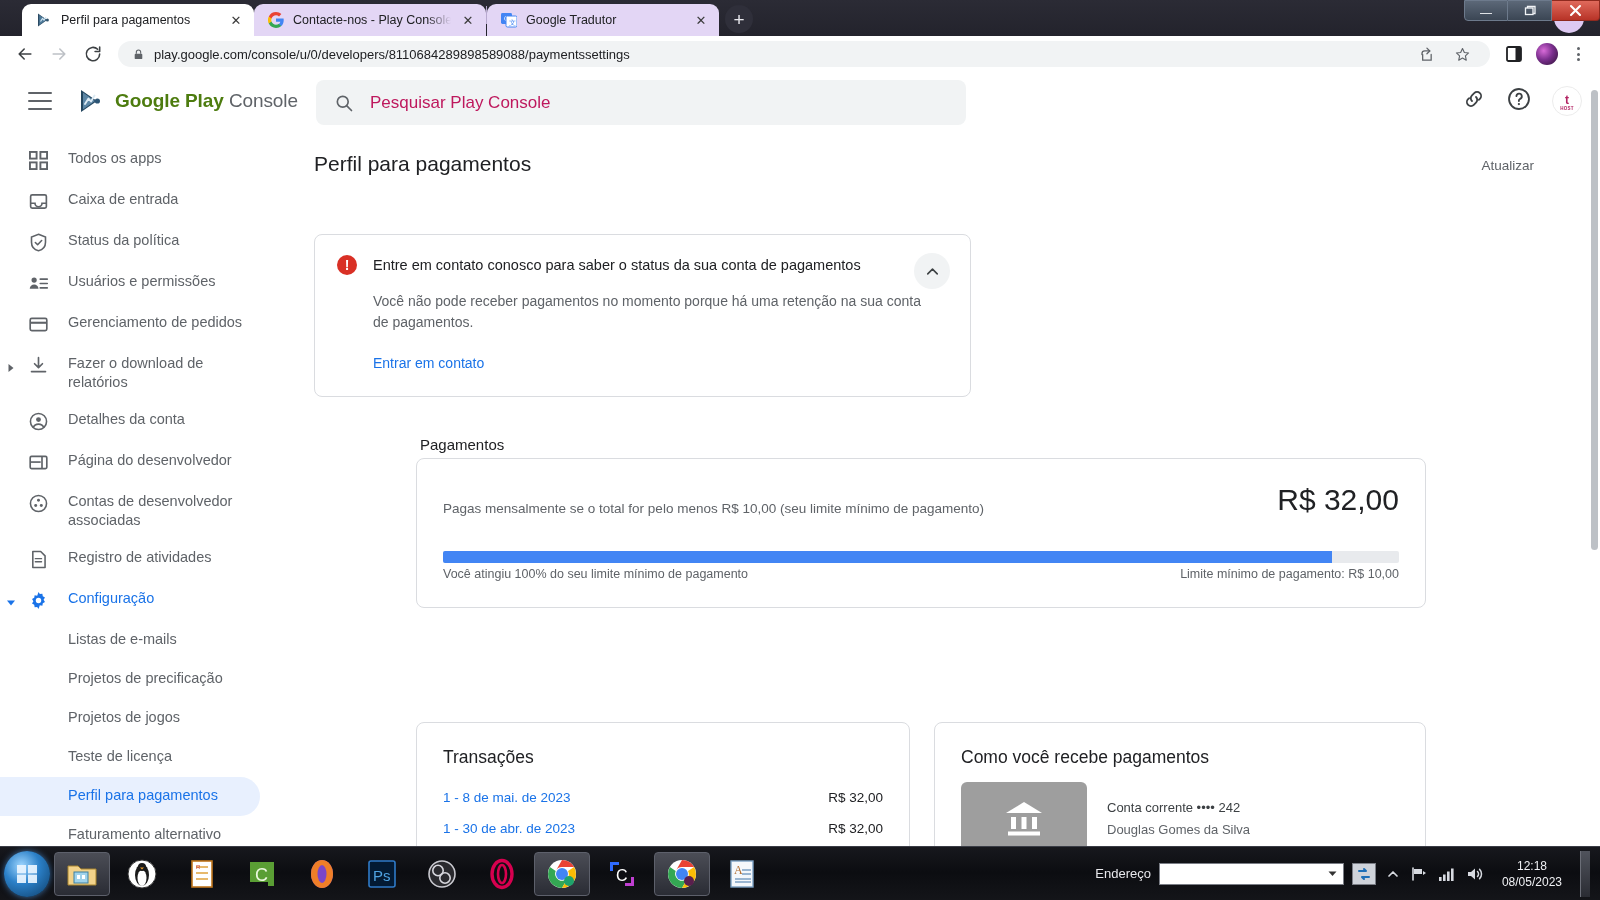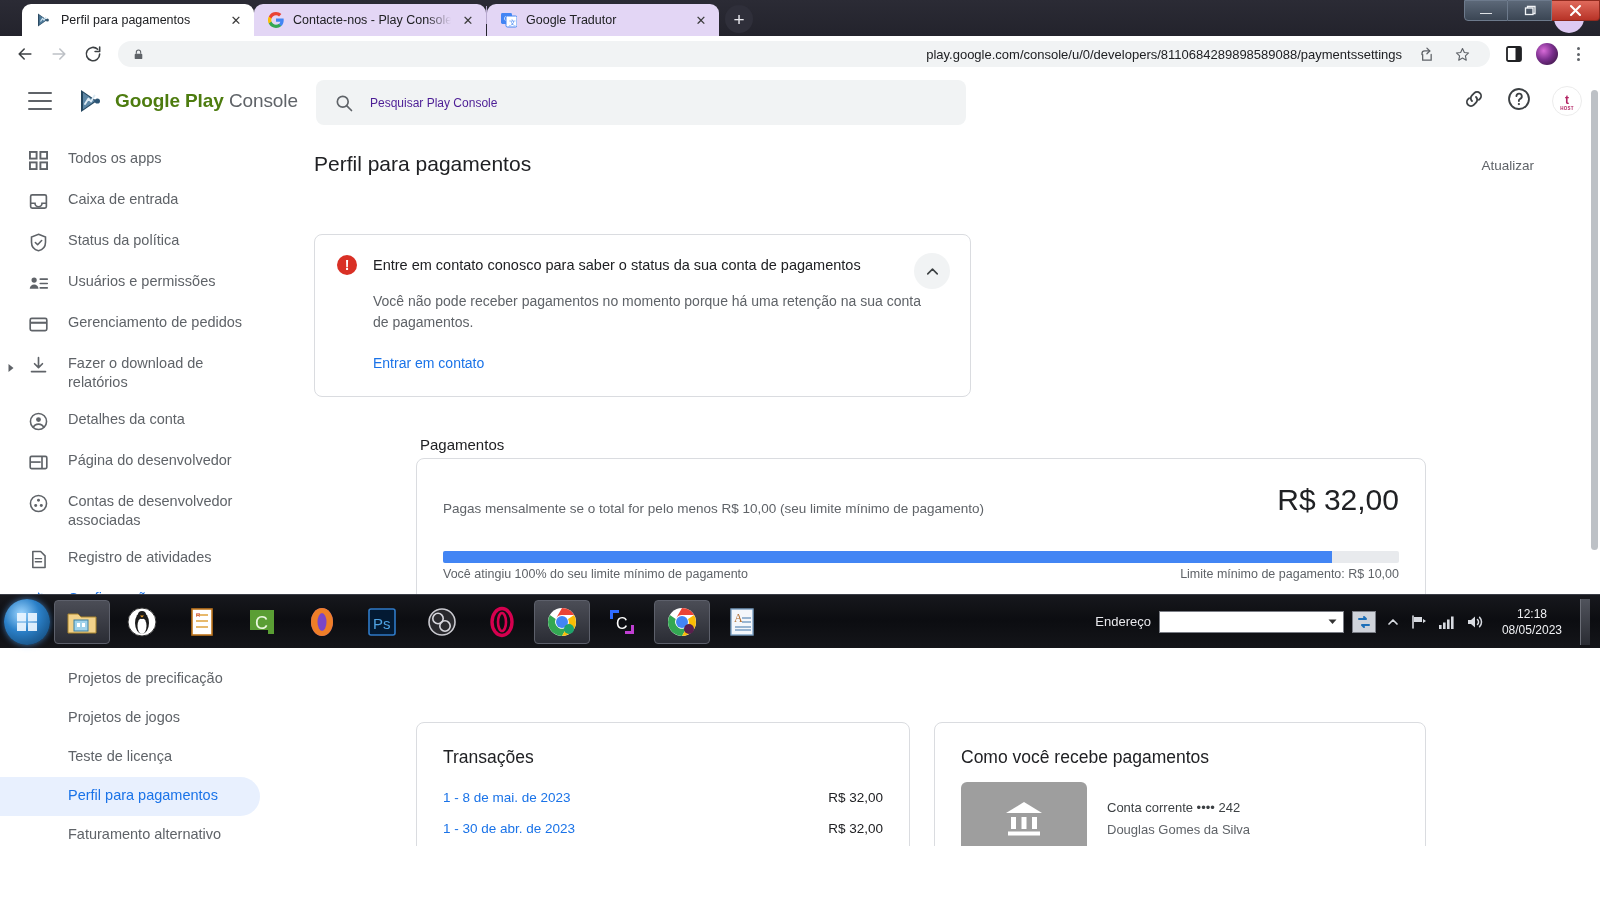--- a/index.html
+++ b/index.html
@@ -4,21 +4,21 @@
 <style>
   * { box-sizing: border-box; margin: 0; padding: 0; }
   html, body { width: 1600px; height: 900px; overflow: hidden; }
   body {
     font-family: "Liberation Sans", sans-serif;
     background: #ffffff;
     -webkit-font-smoothing: antialiased;
   }
 
   
-  #desktop { position: relative; width: 1600px; height: 648px; background: #1a1a22; }
+  #desktop { position: relative; width: 1600px; height: 900px; background: #1a1a22; }
 
   
   #tabstrip {
     position: absolute; left: 0; top: 0; width: 1600px; height: 36px;
     background: linear-gradient(180deg,#2b2b35 0%,#23232c 100%);
     display: flex; align-items: flex-end;
   }
   .tab {
     position: relative; height: 32px; display: flex; align-items: center;
     gap: 9px; padding: 0 10px 0 14px; border-radius: 9px 9px 0 0;
@@ -71,21 +71,20 @@
     gap: 4px;
   }
   .navbtn {
     width: 30px; height: 30px; border-radius: 50%;
     display: flex; align-items: center; justify-content: center; color: #4a4a4a;
   }
   #omnibox {
     flex: 1 1 auto; height: 26px; background: #f1f3f4; border-radius: 13px;
     display: flex; align-items: center; gap: 9px; padding: 0 14px; margin: 0 6px;
     min-width: 0;
-    text-align: right;
   }
   #omnibox .urltext {
     font-size: 13px; color: #202124; white-space: nowrap; overflow: hidden;
     flex: 1 1 auto;
   }
   .tbicon { width: 28px; height: 28px; display: flex; align-items: center; justify-content: center; color: #5f6368; }
   #avatar-tb {
     width: 22px; height: 22px; border-radius: 50%;
     background: radial-gradient(circle at 35% 35%, #d86bd8 0%, #7b2f8e 45%, #2a1030 100%);
     margin: 0 4px;
@@ -105,21 +104,21 @@
   #hamburger { width: 24px; height: 18px; margin-left: 28px; display: flex; flex-direction: column; justify-content: space-between; }
   #hamburger i { display:block; height: 2px; background:#5f6368; border-radius:1px;}
   #brand { display: flex; align-items: center; gap: 11px; margin-left: 26px; }
   #brand .btext { font-size: 19px; color: #5f6368; letter-spacing: -.1px; }
   #brand .btext b { color: #4d7c0f; font-weight: 700; }
   #search {
     position: absolute; left: 316px; top: 8px; width: 650px; height: 45px;
     background: #f1f3f4; border-radius: 8px; display: flex; align-items: center; gap: 16px;
     padding: 0 18px;
   }
-  #search .sph { font-size: 12px; color: #4c1d95; }
+  #search .sph { font-size: 17px; color: #be185d; }
   #appbar-right { position: absolute; right: 18px; top: 0; height: 58px; display: flex; align-items: center; gap: 20px; }
   #accountchip {
     width: 30px; height: 30px; border-radius: 50%; background: #ffffff;
     border: 1px solid #ececec; display:flex; align-items:center; justify-content:center;
     overflow:hidden;
   }
   #accountchip .logobox { text-align:center; line-height:1; }
   #accountchip .logomark { font-size: 12px; color: #b32463; font-weight: 700; }
   #accountchip .logotxt { font-size: 4.5px; color: #b32463; font-weight: 700; letter-spacing:.2px; display:block; }
 

